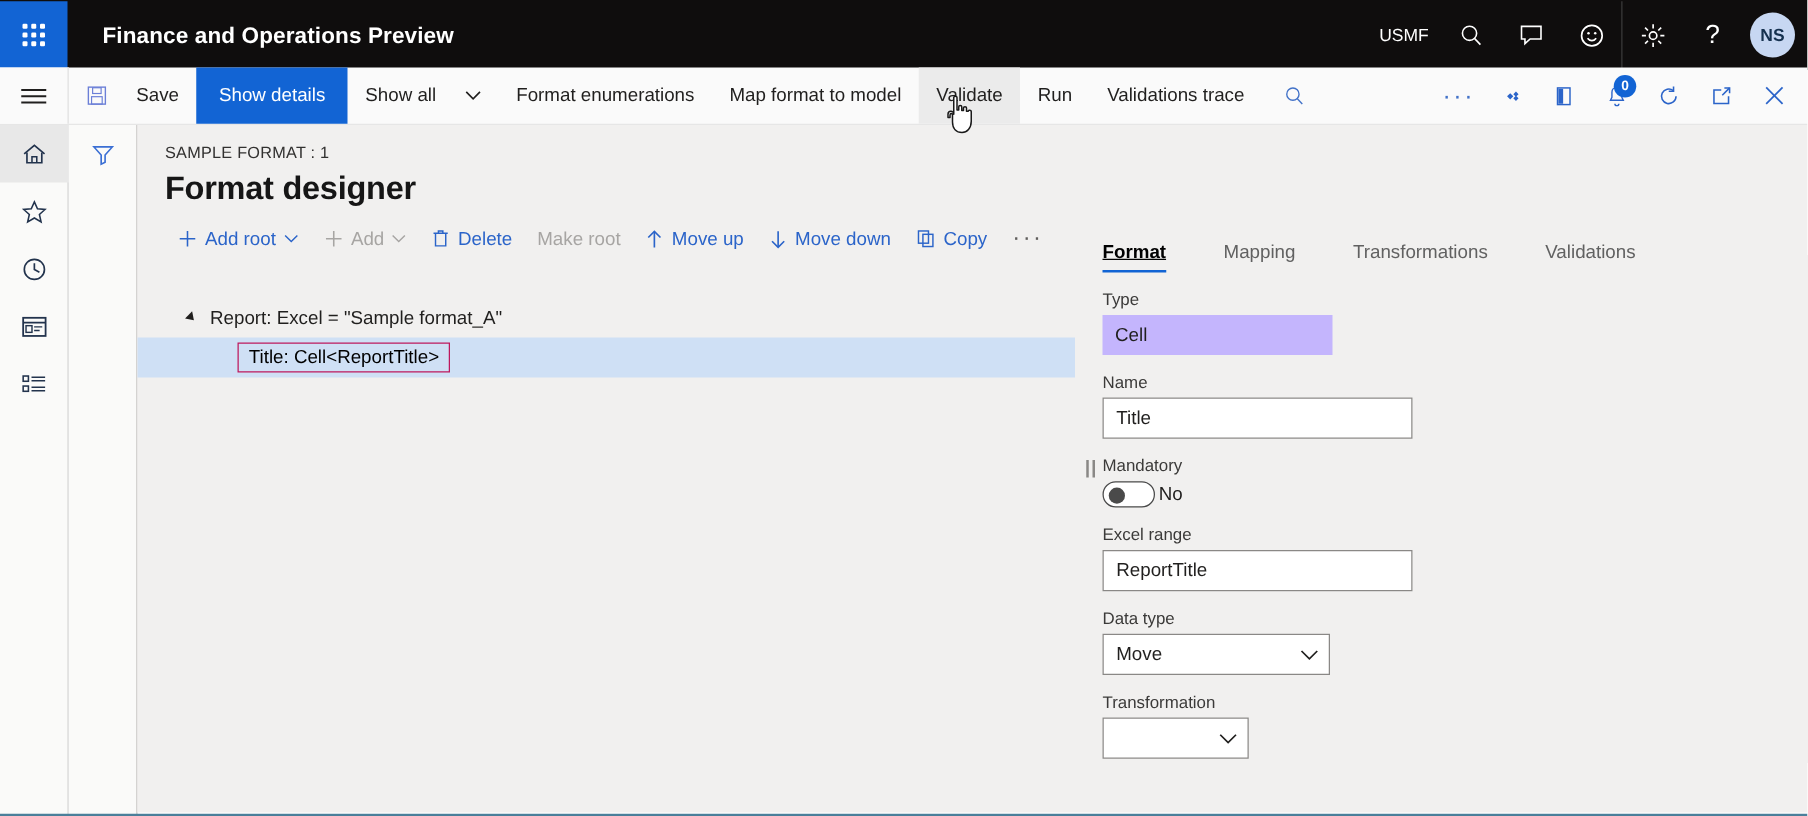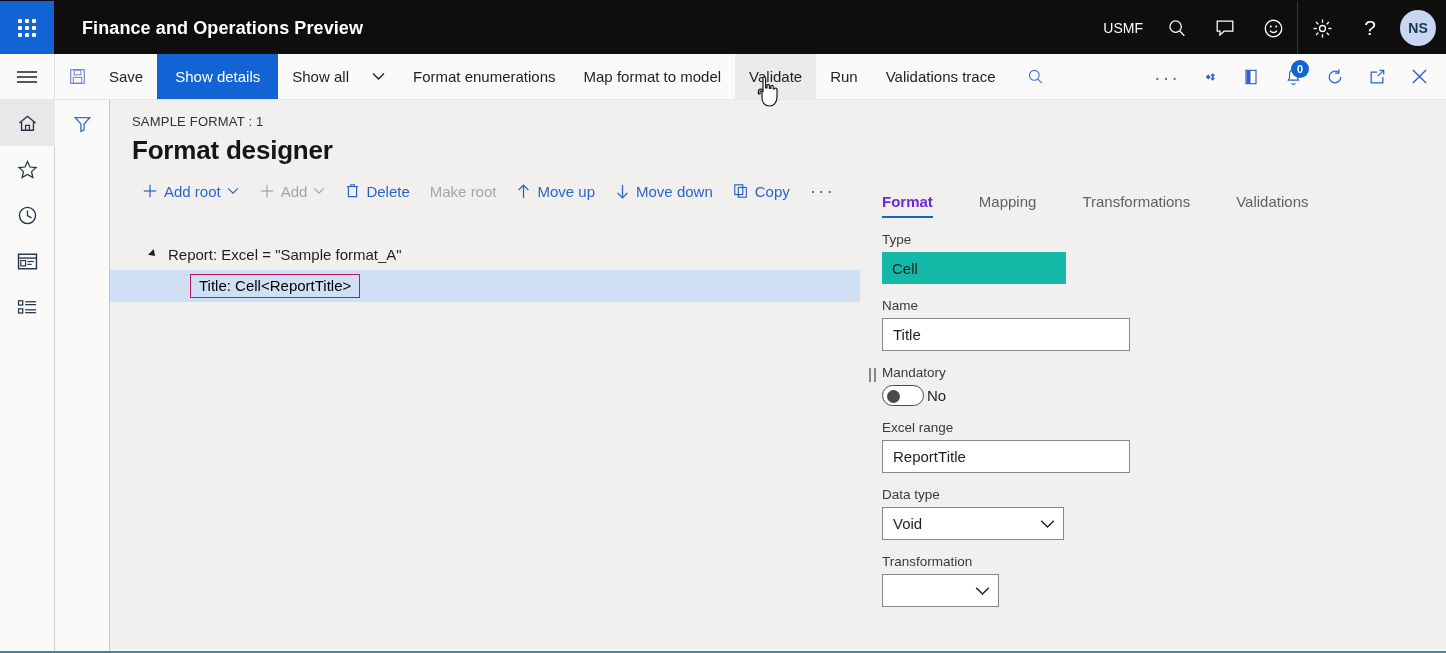--- a/index.html
+++ b/index.html
@@ -163,29 +163,29 @@
   .splitter-grip { display: flex; gap: 3px; }
   .splitter-grip i { width: 2px; height: 14px; background: #8a8886; display: block; }
 
   
   .detail { position: absolute; left: 772px; top: 80px; right: 0; bottom: 0; }
   .tabs { display: flex; align-items: flex-end; gap: 0; height: 38px; padding-left: 0; }
   .tab {
     font-size: 15px; color: #616161; padding: 0 18px 8px 0; margin-right: 28px;
     cursor: pointer; white-space: nowrap; position: relative;
   }
-  .tab.active { color: #6d28d9; font-weight: 600; }
+  .tab.active { color: #000000; font-weight: 600; text-decoration: underline; }
   .tab.active::after {
     content: ""; position: absolute; left: 0; right: 18px; bottom: 0;
     height: 2px; background: #1264d4;
   }
   .field { padding-top: 14px; }
   .field-label { font-size: 13.5px; color: #3b3a39; padding-bottom: 5px; }
   .fld-ro {
-    width: 184px; height: 32px; background: #14b8a6; border: none;
+    width: 184px; height: 32px; background: #c4b5fd; border: none;
     display: flex; align-items: center; padding-left: 10px;
     font-size: 15px; color: #201f1e;
   }
   .fld-input {
     width: 248px; height: 33px; background: #ffffff; border: 1px solid #8a8886;
     display: flex; align-items: center; padding-left: 10px;
     font-size: 15px; color: #201f1e;
   }
   .fld-select {
     width: 182px; height: 33px; background: #ffffff; border: 1px solid #8a8886;
@@ -536,21 +536,21 @@
     </div>
 
     <div class="field">
       <div class="field-label">Excel range</div>
       <div class="fld-input">ReportTitle</div>
     </div>
 
     <div class="field">
       <div class="field-label">Data type</div>
       <div class="fld-select">
-        <span>Void</span>
+        <span>Move</span>
         <svg width="15" height="10" viewBox="0 0 15 10">
           <polyline points="1.2,1.8 7.5,8 13.8,1.8" fill="none" stroke="#201f1e" stroke-width="1.4"></polyline>
         </svg>
       </div>
     </div>
 
     <div class="field">
       <div class="field-label">Transformation</div>
       <div class="fld-select narrow">
         <span></span>

